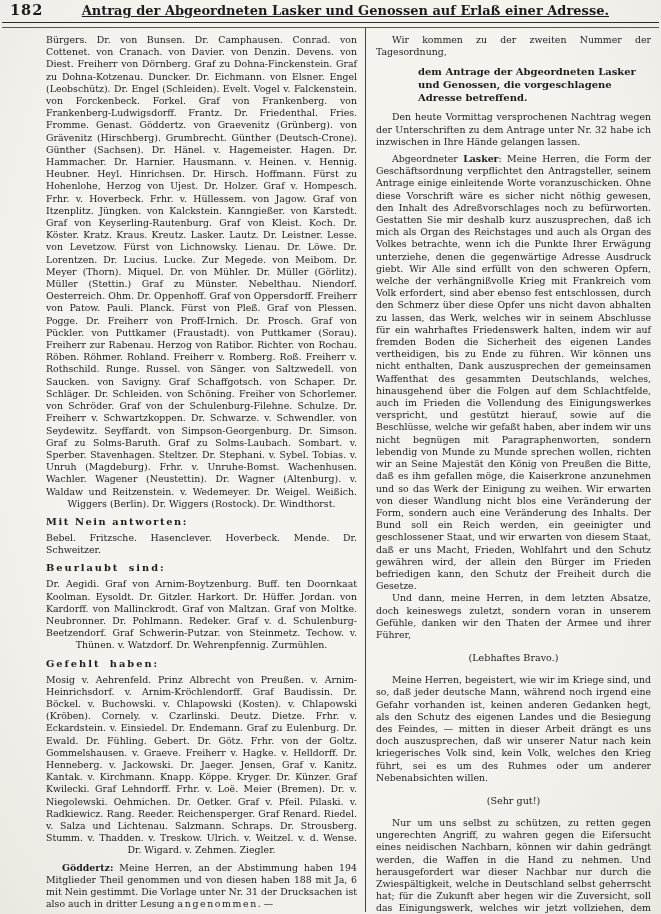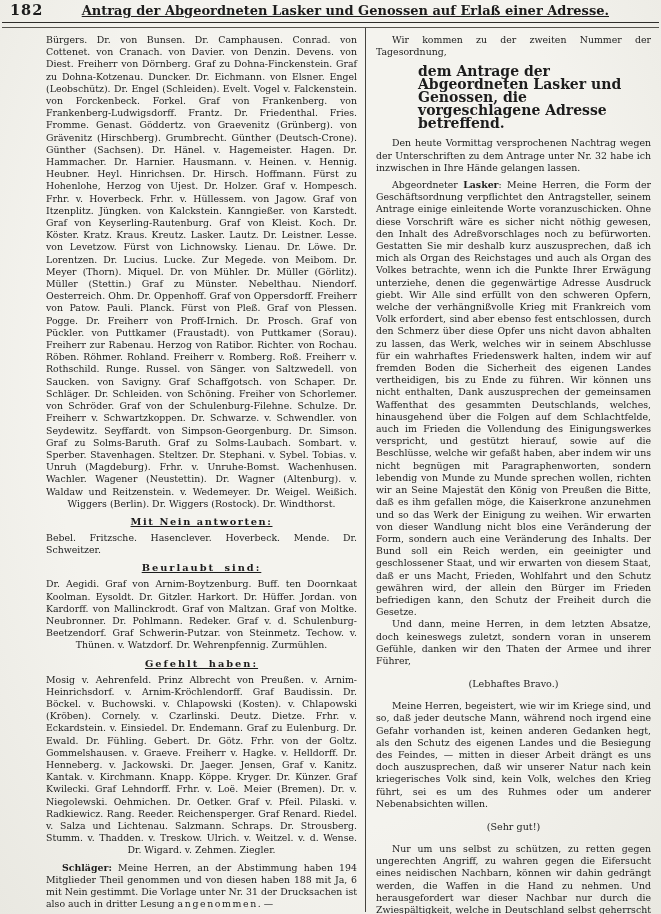--- a/index.html
+++ b/index.html
@@ -20,29 +20,29 @@
   .rule{height:4px;margin:0 2px 0 2px;border-top:1.3px solid #2e2d2a;border-bottom:1px solid #56544e;}
   .columns{display:flex;height:884px;margin-left:36px;}
   .col{box-sizing:border-box;padding-top:6px;}
   .col-left{width:329px;padding-left:10px;padding-right:8px;}
   .divider{width:1px;background:#45433e;}
   .col-right{flex:1;padding-left:10px;padding-right:10px;}
   p{margin:0;text-align:justify;font-size:9.4px;line-height:12.2px;}
   .indent{text-indent:16px;}
   .center-last{text-align-last:center;}
   .heading{
-    text-align:center;font-weight:bold;font-size:9.8px;
-    margin:6px 0 4px 0;line-height:12px;text-decoration:underline;
+    font-weight:bold;font-size:9.8px;
+    margin:6px 0 4px 0;line-height:12px;
   }
   .sperr{letter-spacing:2px;word-spacing:4px;}
   .sperr-inline{letter-spacing:1.6px;}
   .bravo{text-align:center;margin:11px 0;font-size:9.6px;}
   .motion{
     font-weight:bold;margin:7px 6px 7px 42px;text-align:left;
-    font-size:14px;line-height:13px;
+    font-size:10px;line-height:13px;
   }
   .bold{font-weight:bold;}
   .mt{margin-top:5px;}
 </style>
 </head>
 <body>
 
 <div class="page">
 
   <div class="pg-header">
@@ -59,21 +59,21 @@
       <div class="heading sperr-inline">Mit Nein antworten:</div>
       <p>Bebel. Fritzsche. Hasenclever. Hoverbeck. Mende. Dr. Schweitzer.</p>
 
       <div class="heading sperr">Beurlaubt sind:</div>
       <p class="center-last">Dr. Aegidi. Graf von Arnim-Boytzenburg. Buff. ten Doornkaat Koolman. Eysoldt. Dr. Gitzler. Harkort. Dr. Hüffer. Jordan. von Kardorff. von Mallinckrodt. Graf von Maltzan. Graf von Moltke. Neubronner. Dr. Pohlmann. Redeker. Graf v. d. Schulenburg-Beetzendorf. Graf Schwerin-Putzar. von Steinmetz. Techow. v. Thünen. v. Watzdorf. Dr. Wehrenpfennig. Zurmühlen.</p>
 
       <div class="heading sperr">Gefehlt haben:</div>
       <p class="center-last">Mosig v. Aehrenfeld. Prinz Albrecht von Preußen. v. Arnim-Heinrichsdorf. v. Arnim-Kröchlendorff. Graf Baudissin. Dr. Böckel. v. Buchowski. v. Chlapowski (Kosten). v. Chlapowski (Kröben). Cornely. v. Czarlinski. Deutz. Dietze. Frhr. v. Eckardstein. v. Einsiedel. Dr. Endemann. Graf zu Eulenburg. Dr. Ewald. Dr. Fühling. Gebert. Dr. Götz. Frhr. von der Goltz. Gommelshausen. v. Graeve. Freiherr v. Hagke. v. Helldorff. Dr. Henneberg. v. Jackowski. Dr. Jaeger. Jensen, Graf v. Kanitz. Kantak. v. Kirchmann. Knapp. Köppe. Kryger. Dr. Künzer. Graf Kwilecki. Graf Lehndorff. Frhr. v. Loë. Meier (Bremen). Dr. v. Niegolewski. Oehmichen. Dr. Oetker. Graf v. Pfeil. Pilaski. v. Radkiewicz. Rang. Reeder. Reichensperger. Graf Renard. Riedel. v. Salza und Lichtenau. Salzmann. Schraps. Dr. Strousberg. Stumm. v. Thadden. v. Treskow. Ulrich. v. Weitzel. v. d. Wense. Dr. Wigard. v. Zehmen. Ziegler.</p>
 
       <p class="indent mt">
-        <span class="bold">Schläger:</span><span> Meine Herren, an der Abstimmung haben 194 Mitglieder Theil genommen und von diesen haben 188 mit Ja, 6 mit Nein gestimmt. Die Vorlage unter Nr. 31 der Drucksachen ist also auch in dritter Lesung </span><span class="sperr-inline">angenommen</span><span>. —</span>
+        <span class="bold">Göddertz:</span><span> Meine Herren, an der Abstimmung haben 194 Mitglieder Theil genommen und von diesen haben 188 mit Ja, 6 mit Nein gestimmt. Die Vorlage unter Nr. 31 der Drucksachen ist also auch in dritter Lesung </span><span class="sperr-inline">angenommen</span><span>. —</span>
       </p>
     </div>
 
     <div class="divider"></div>
 
     <div class="col col-right">
       <p class="indent">Wir kommen zu der zweiten Nummer der Tagesordnung,</p>
 
       <div class="motion">dem Antrage der Abgeordneten Lasker und Genossen, die vorgeschlagene Adresse betreffend.</div>
 

